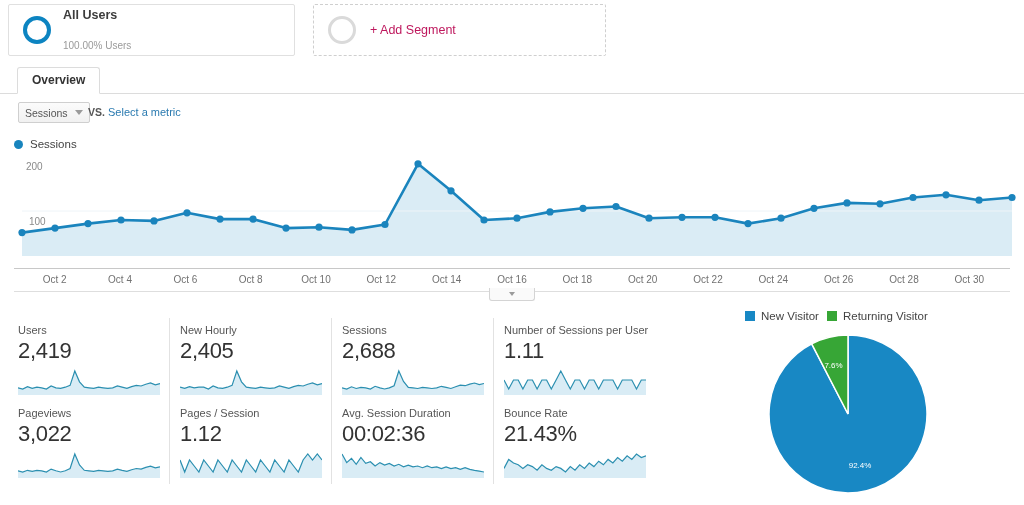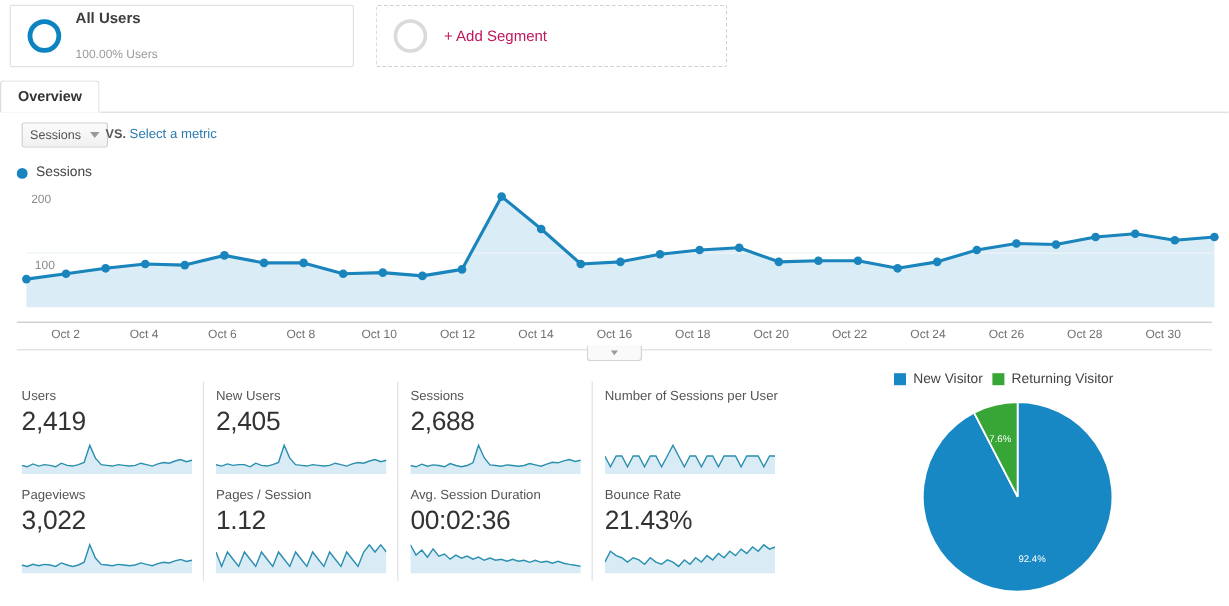--- a/index.html
+++ b/index.html
@@ -55,21 +55,21 @@
     border-left: 4px solid transparent;
     border-right: 4px solid transparent;
     border-top: 5px solid #9a9a9a;
   }
 
   
   .tabstrip {
     position: absolute; left: 0; top: 66px; width: 1024px; height: 28px;
     border-bottom: 1px solid #dcdcdc;
     display: flex; align-items: flex-end;
-    padding-left: 0;
+    padding-left: 17px;
   }
   .tab {
     font-size: 12px; font-weight: bold; color: #333;
     padding: 5px 14px 6px 14px;
     border: 1px solid #dcdcdc; border-bottom: 1px solid #fff;
     border-radius: 3px 3px 0 0;
     background: #fff; position: relative; top: 1px;
   }
 
   
@@ -307,41 +307,42 @@
       <div class="card-label">Users</div>
       <div class="card-value">2,419</div>
       <div class="spark">
           <svg width="142" height="26" viewBox="0 0 142 26">
             <path d="M0,26 L0.0,18.8 L4.7,20.0 L9.5,17.6 L14.2,19.4 L18.9,18.2 L23.7,18.8 L28.4,20.0 L33.1,17.0 L37.9,18.8 L42.6,19.4 L47.3,18.2 L52.1,16.4 L56.8,2.0 L61.5,12.8 L66.3,18.2 L71.0,18.8 L75.7,19.4 L80.5,18.2 L85.2,18.8 L89.9,19.4 L94.7,18.8 L99.4,17.0 L104.1,18.2 L108.9,19.4 L113.6,17.6 L118.3,16.4 L123.1,17.0 L127.8,15.2 L132.5,14.0 L137.3,15.8 L142.0,14.6 L142,26 Z" fill="#d9ecf5"></path>
             <polyline points="0.0,18.8 4.7,20.0 9.5,17.6 14.2,19.4 18.9,18.2 23.7,18.8 28.4,20.0 33.1,17.0 37.9,18.8 42.6,19.4 47.3,18.2 52.1,16.4 56.8,2.0 61.5,12.8 66.3,18.2 71.0,18.8 75.7,19.4 80.5,18.2 85.2,18.8 89.9,19.4 94.7,18.8 99.4,17.0 104.1,18.2 108.9,19.4 113.6,17.6 118.3,16.4 123.1,17.0 127.8,15.2 132.5,14.0 137.3,15.8 142.0,14.6" fill="none" stroke="#2b8fb0" stroke-width="1.2"></polyline>
           </svg>
         </div>
     </div>
     <div class="card">
-      <div class="card-label">New Users</div>
+      <div class="card-label">New Hourly</div>
       <div class="card-value">2,405</div>
       <div class="spark">
           <svg width="142" height="26" viewBox="0 0 142 26">
             <path d="M0,26 L0.0,18.2 L4.7,19.4 L9.5,17.6 L14.2,18.8 L18.9,18.2 L23.7,18.2 L28.4,20.0 L33.1,17.0 L37.9,18.8 L42.6,19.4 L47.3,18.2 L52.1,16.4 L56.8,2.0 L61.5,12.8 L66.3,18.2 L71.0,18.8 L75.7,19.4 L80.5,18.2 L85.2,18.8 L89.9,19.4 L94.7,18.8 L99.4,17.0 L104.1,18.2 L108.9,19.4 L113.6,17.6 L118.3,16.4 L123.1,17.0 L127.8,15.2 L132.5,14.0 L137.3,15.8 L142.0,14.6 L142,26 Z" fill="#d9ecf5"></path>
             <polyline points="0.0,18.2 4.7,19.4 9.5,17.6 14.2,18.8 18.9,18.2 23.7,18.2 28.4,20.0 33.1,17.0 37.9,18.8 42.6,19.4 47.3,18.2 52.1,16.4 56.8,2.0 61.5,12.8 66.3,18.2 71.0,18.8 75.7,19.4 80.5,18.2 85.2,18.8 89.9,19.4 94.7,18.8 99.4,17.0 104.1,18.2 108.9,19.4 113.6,17.6 118.3,16.4 123.1,17.0 127.8,15.2 132.5,14.0 137.3,15.8 142.0,14.6" fill="none" stroke="#2b8fb0" stroke-width="1.2"></polyline>
           </svg>
         </div>
     </div>
     <div class="card">
       <div class="card-label">Sessions</div>
       <div class="card-value">2,688</div>
       <div class="spark">
           <svg width="142" height="26" viewBox="0 0 142 26">
             <path d="M0,26 L0.0,18.9 L4.7,20.0 L9.5,17.8 L14.2,19.5 L18.9,18.4 L23.7,18.9 L28.4,20.0 L33.1,17.3 L37.9,18.9 L42.6,20.0 L47.3,18.9 L52.1,16.7 L56.8,2.0 L61.5,12.4 L66.3,18.4 L71.0,18.9 L75.7,19.5 L80.5,18.4 L85.2,18.9 L89.9,19.5 L94.7,18.9 L99.4,17.3 L104.1,18.4 L108.9,19.5 L113.6,17.8 L118.3,16.2 L123.1,16.7 L127.8,15.1 L132.5,14.0 L137.3,15.6 L142.0,14.5 L142,26 Z" fill="#d9ecf5"></path>
             <polyline points="0.0,18.9 4.7,20.0 9.5,17.8 14.2,19.5 18.9,18.4 23.7,18.9 28.4,20.0 33.1,17.3 37.9,18.9 42.6,20.0 47.3,18.9 52.1,16.7 56.8,2.0 61.5,12.4 66.3,18.4 71.0,18.9 75.7,19.5 80.5,18.4 85.2,18.9 89.9,19.5 94.7,18.9 99.4,17.3 104.1,18.4 108.9,19.5 113.6,17.8 118.3,16.2 123.1,16.7 127.8,15.1 132.5,14.0 137.3,15.6 142.0,14.5" fill="none" stroke="#2b8fb0" stroke-width="1.2"></polyline>
           </svg>
         </div>
     </div>
     <div class="card">
       <div class="card-label">Number of Sessions per User</div>
+      <div class="card-value">1.11</div>
       <div class="spark">
           <svg width="142" height="26" viewBox="0 0 142 26">
             <path d="M0,26 L0.0,11.0 L4.7,20.0 L9.5,11.0 L14.2,11.0 L18.9,20.0 L23.7,11.0 L28.4,11.0 L33.1,20.0 L37.9,11.0 L42.6,11.0 L47.3,20.0 L52.1,11.0 L56.8,2.0 L61.5,11.0 L66.3,20.0 L71.0,11.0 L75.7,11.0 L80.5,20.0 L85.2,11.0 L89.9,11.0 L94.7,20.0 L99.4,11.0 L104.1,11.0 L108.9,11.0 L113.6,20.0 L118.3,11.0 L123.1,11.0 L127.8,11.0 L132.5,20.0 L137.3,11.0 L142.0,11.0 L142,26 Z" fill="#d9ecf5"></path>
             <polyline points="0.0,11.0 4.7,20.0 9.5,11.0 14.2,11.0 18.9,20.0 23.7,11.0 28.4,11.0 33.1,20.0 37.9,11.0 42.6,11.0 47.3,20.0 52.1,11.0 56.8,2.0 61.5,11.0 66.3,20.0 71.0,11.0 75.7,11.0 80.5,20.0 85.2,11.0 89.9,11.0 94.7,20.0 99.4,11.0 104.1,11.0 108.9,11.0 113.6,20.0 118.3,11.0 123.1,11.0 127.8,11.0 132.5,20.0 137.3,11.0 142.0,11.0" fill="none" stroke="#2b8fb0" stroke-width="1.2"></polyline>
           </svg>
         </div>
     </div>
 
     <div class="card">
       <div class="card-label">Pageviews</div>

